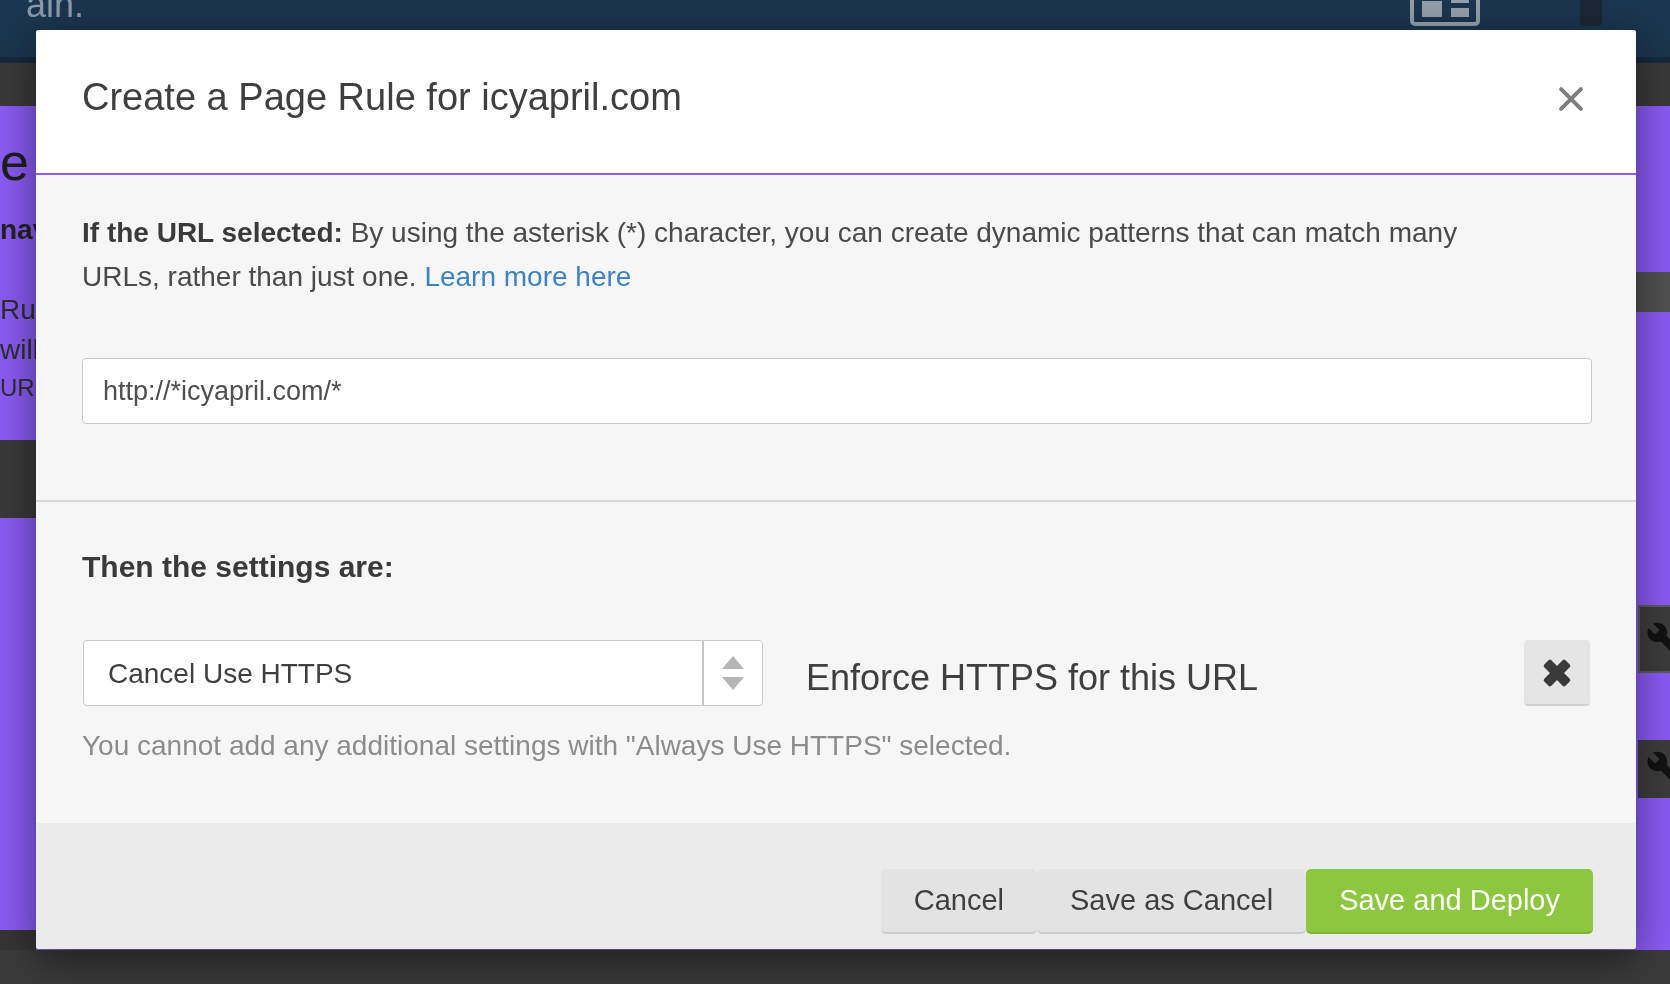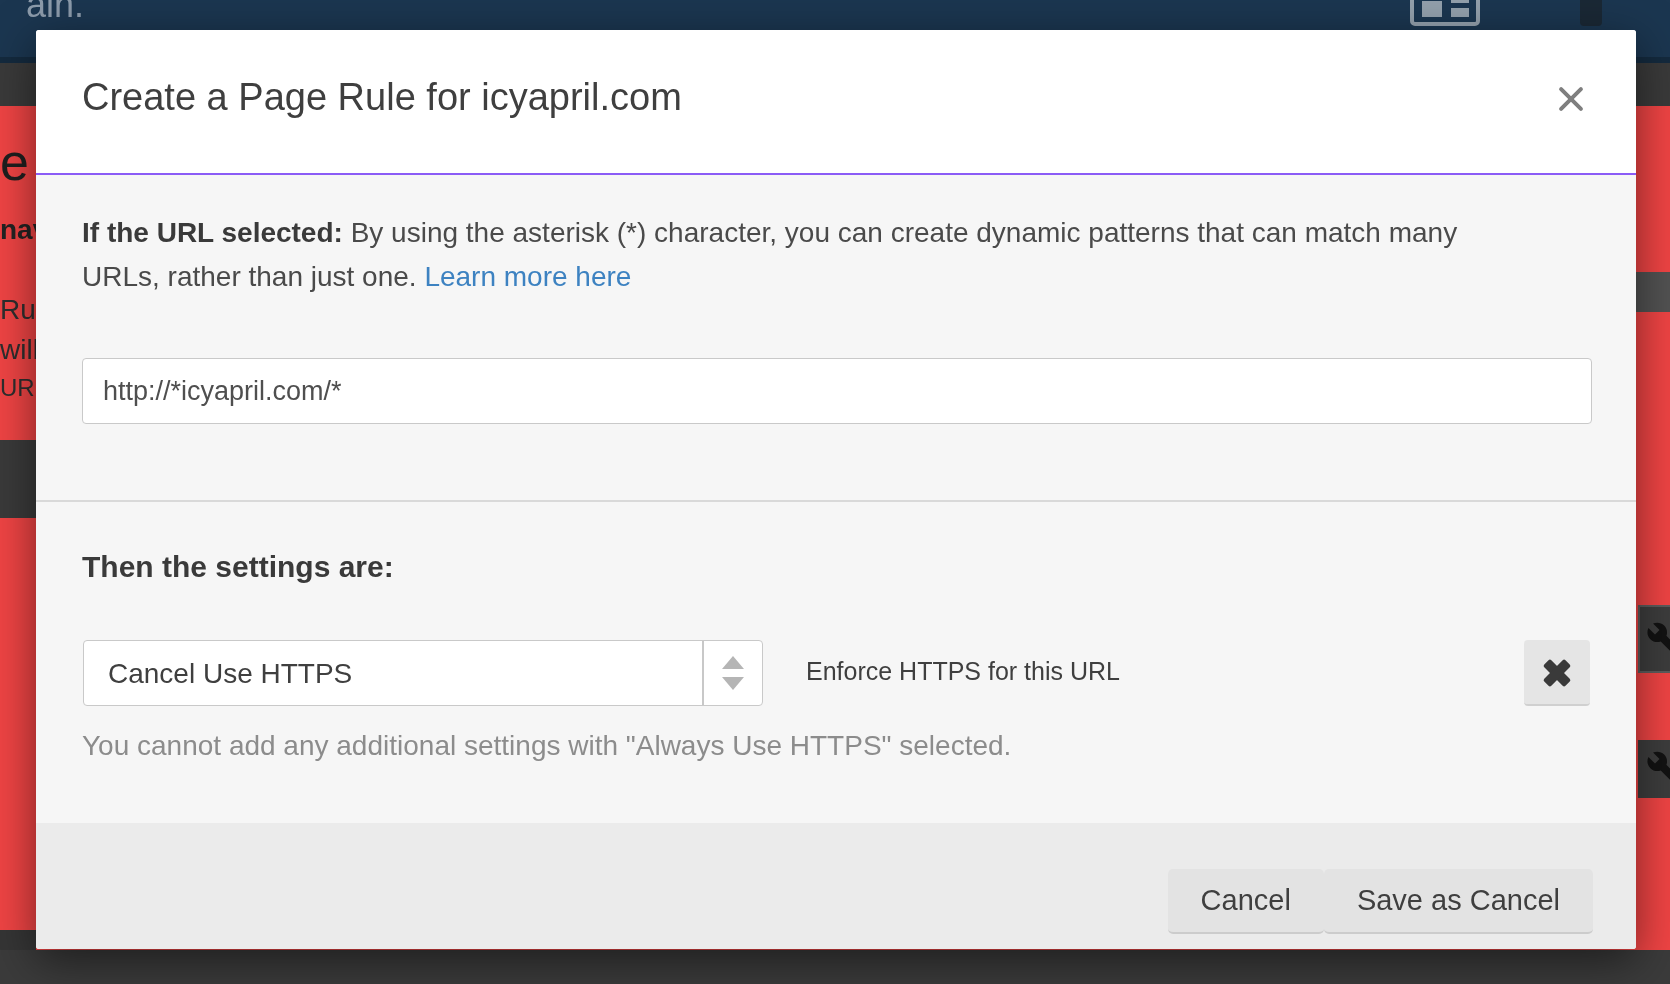--- a/index.html
+++ b/index.html
@@ -1,18 +1,18 @@
 <!DOCTYPE html>
 <html><head>
 <meta charset="utf-8">
 <style>
   * { box-sizing: border-box; margin: 0; padding: 0; }
   html,body { width:1670px; height:984px; overflow:hidden; }
   body { font-family: "Liberation Sans", "DejaVu Sans", sans-serif; }
-  .stage { position:relative; width:1670px; height:984px; background:#ef4444; overflow:hidden; }
+  .stage { position:relative; width:1670px; height:984px; background:#8b5cf6; overflow:hidden; }
 
   
   .bd-navy { position:absolute; left:0; top:0; width:1670px; height:57px; background:#1b3650; overflow:hidden; }
   .bd-navy-line { position:absolute; left:0; top:57px; width:1670px; height:6px; background:#142a3e; }
   .bd-grayband { position:absolute; left:0; top:63px; width:1670px; height:43px; background:#3a3a3a; }
   .bd-topleft-text { position:absolute; left:26px; top:-16px; font-size:36px; color:#8c9bab; }
   .bd-icon-layout { position:absolute; left:1410px; top:-16px; width:70px; height:42px;
                     border:4px solid #93a0ac; border-radius:5px; }
   .bd-icon-layout .blk { position:absolute; left:8px; bottom:5px; width:20px; height:16px; background:#93a0ac; }
   .bd-icon-layout .bar1 { position:absolute; right:7px; top:6px; width:18px; height:9px; background:#93a0ac; }
@@ -57,21 +57,21 @@
   .set-heading { position:absolute; left:46px; top:48px; font-size:30px; font-weight:bold; color:#3a3a3a; }
   .setting-row { position:absolute; left:0; top:138px; width:100%; height:66px; }
   .select { position:absolute; left:47px; top:0; width:680px; height:66px; background:#ffffff;
             border:1px solid #c9c9c9; border-radius:4px; cursor:pointer; }
   .select-label { position:absolute; left:24px; top:17px; font-size:28px; color:#3f3f3f; }
   .select-stepper { position:absolute; right:0; top:0; width:60px; height:100%; border-left:2px solid #c8c8c8; }
   .tri { position:absolute; left:50%; margin-left:-11px; width:0; height:0;
          border-left:11px solid transparent; border-right:11px solid transparent; }
   .tri-up { top:15px; border-bottom:13px solid #b5b5b5; }
   .tri-down { bottom:15px; border-top:13px solid #b5b5b5; }
-  .enforce-text { position:absolute; left:770px; top:17px; font-size:25px; color:#3f3f3f; }
+  .enforce-text { position:absolute; left:770px; top:17px; font-size:36px; color:#3f3f3f; }
   .remove-btn { position:absolute; right:46px; top:0; width:66px; height:66px; background:#e5e5e5;
                 border:none; border-bottom:2px solid #d0d0d0; border-radius:4px; cursor:pointer; }
   .remove-btn .b { position:absolute; left:18px; top:28px; width:30px; height:10px; background:#3a3a3a; border-radius:2px; }
   .remove-btn .b1 { transform:rotate(45deg); }
   .remove-btn .b2 { transform:rotate(-45deg); }
   .helper-text { position:absolute; left:46px; top:228px; font-size:28px; color:#8c8c8c; }
 
   .m-footer { position:absolute; left:0; top:793px; width:100%; height:126px; background:#ebebeb;
               display:flex; justify-content:flex-end; align-items:flex-start;
               padding-top:46px; padding-right:43px; }
@@ -153,16 +153,17 @@
           <span><span class="b b1"></span><span class="b b2"></span></span>
         </button>
       </div>
 
       <div class="helper-text">You cannot add any additional settings with "Always Use HTTPS" selected.</div>
     </div>
 
     <div class="m-footer">
       <button class="btn btn-gray">Cancel</button>
       <button class="btn btn-gray">Save as Cancel</button>
+      <button class="btn btn-green">Save and Deploy</button>
     </div>
 
   </div>
 </div>
 
 </body></html>

